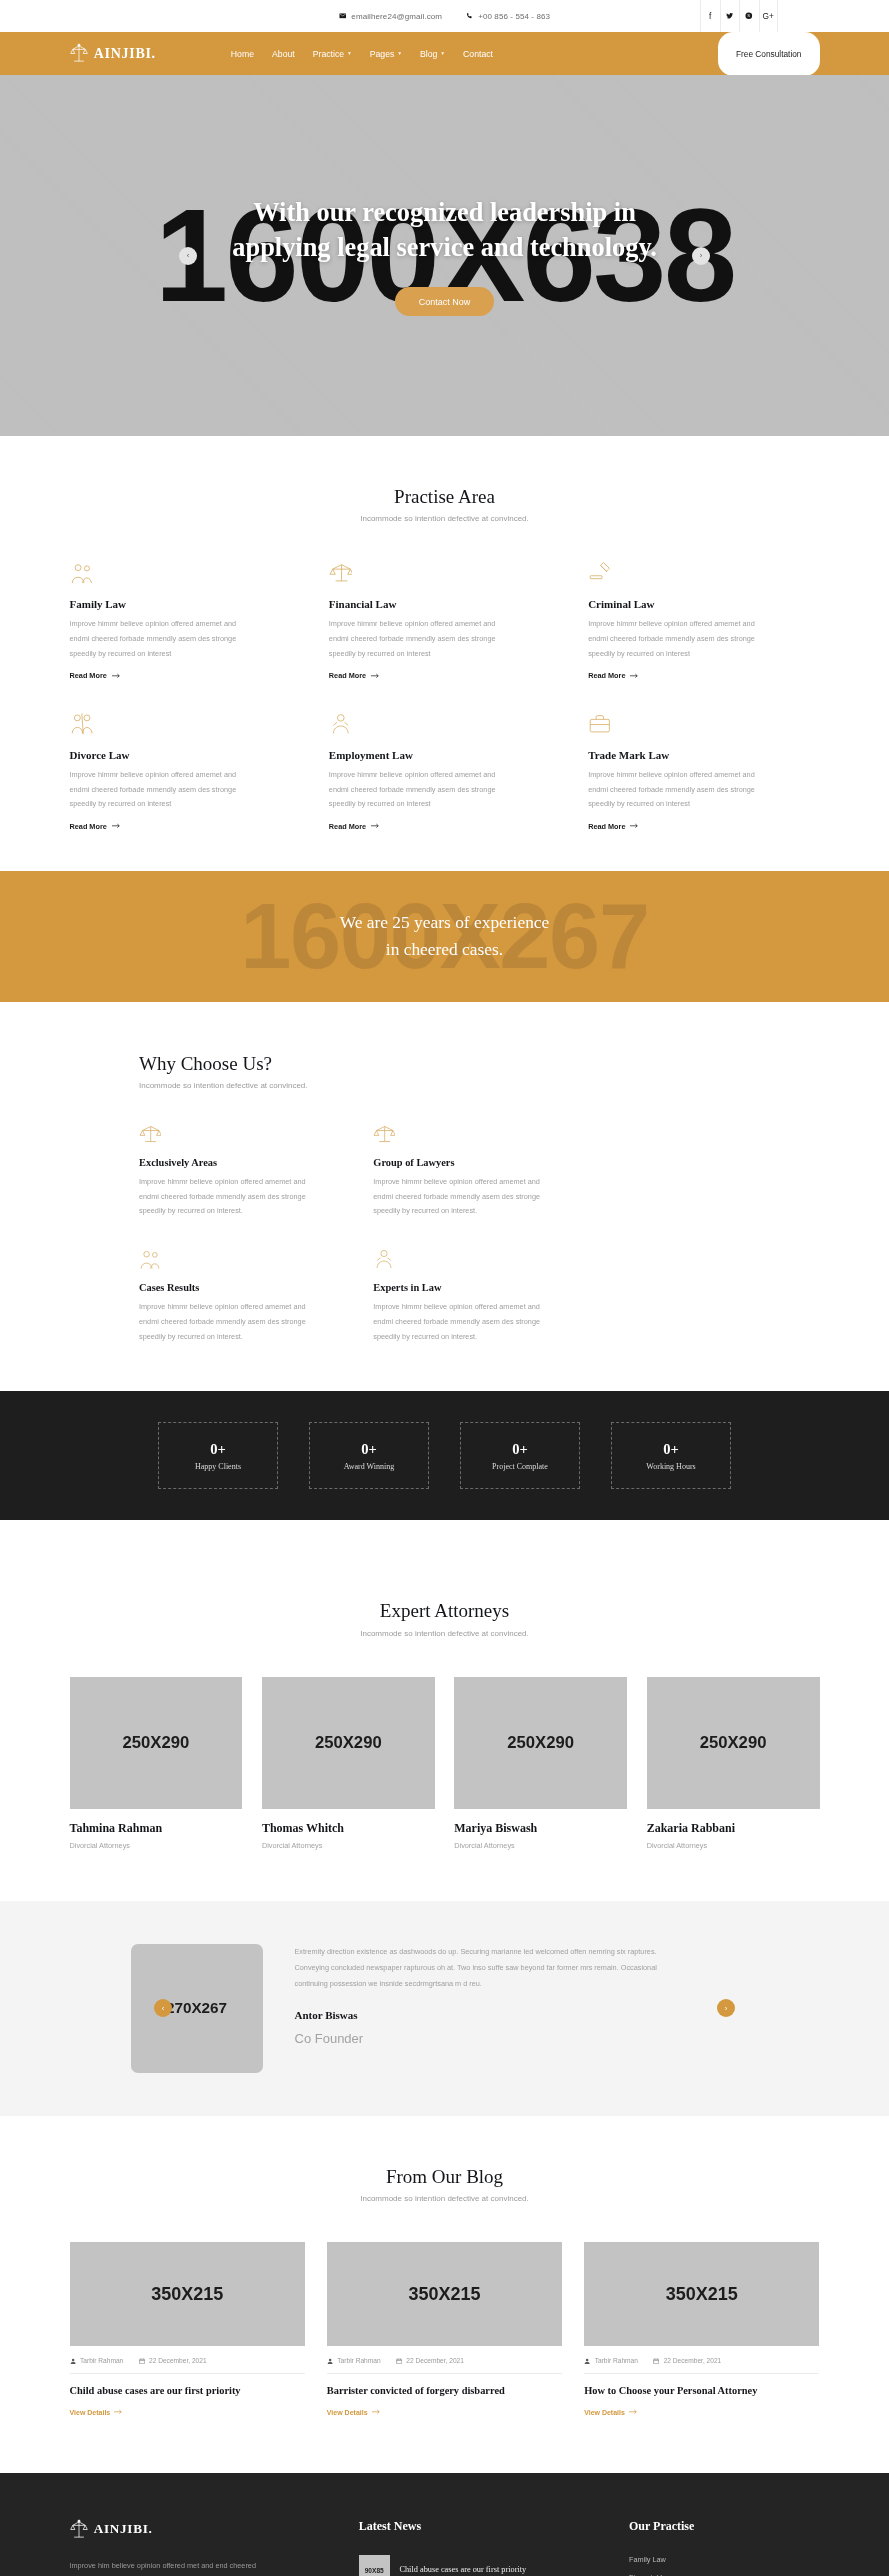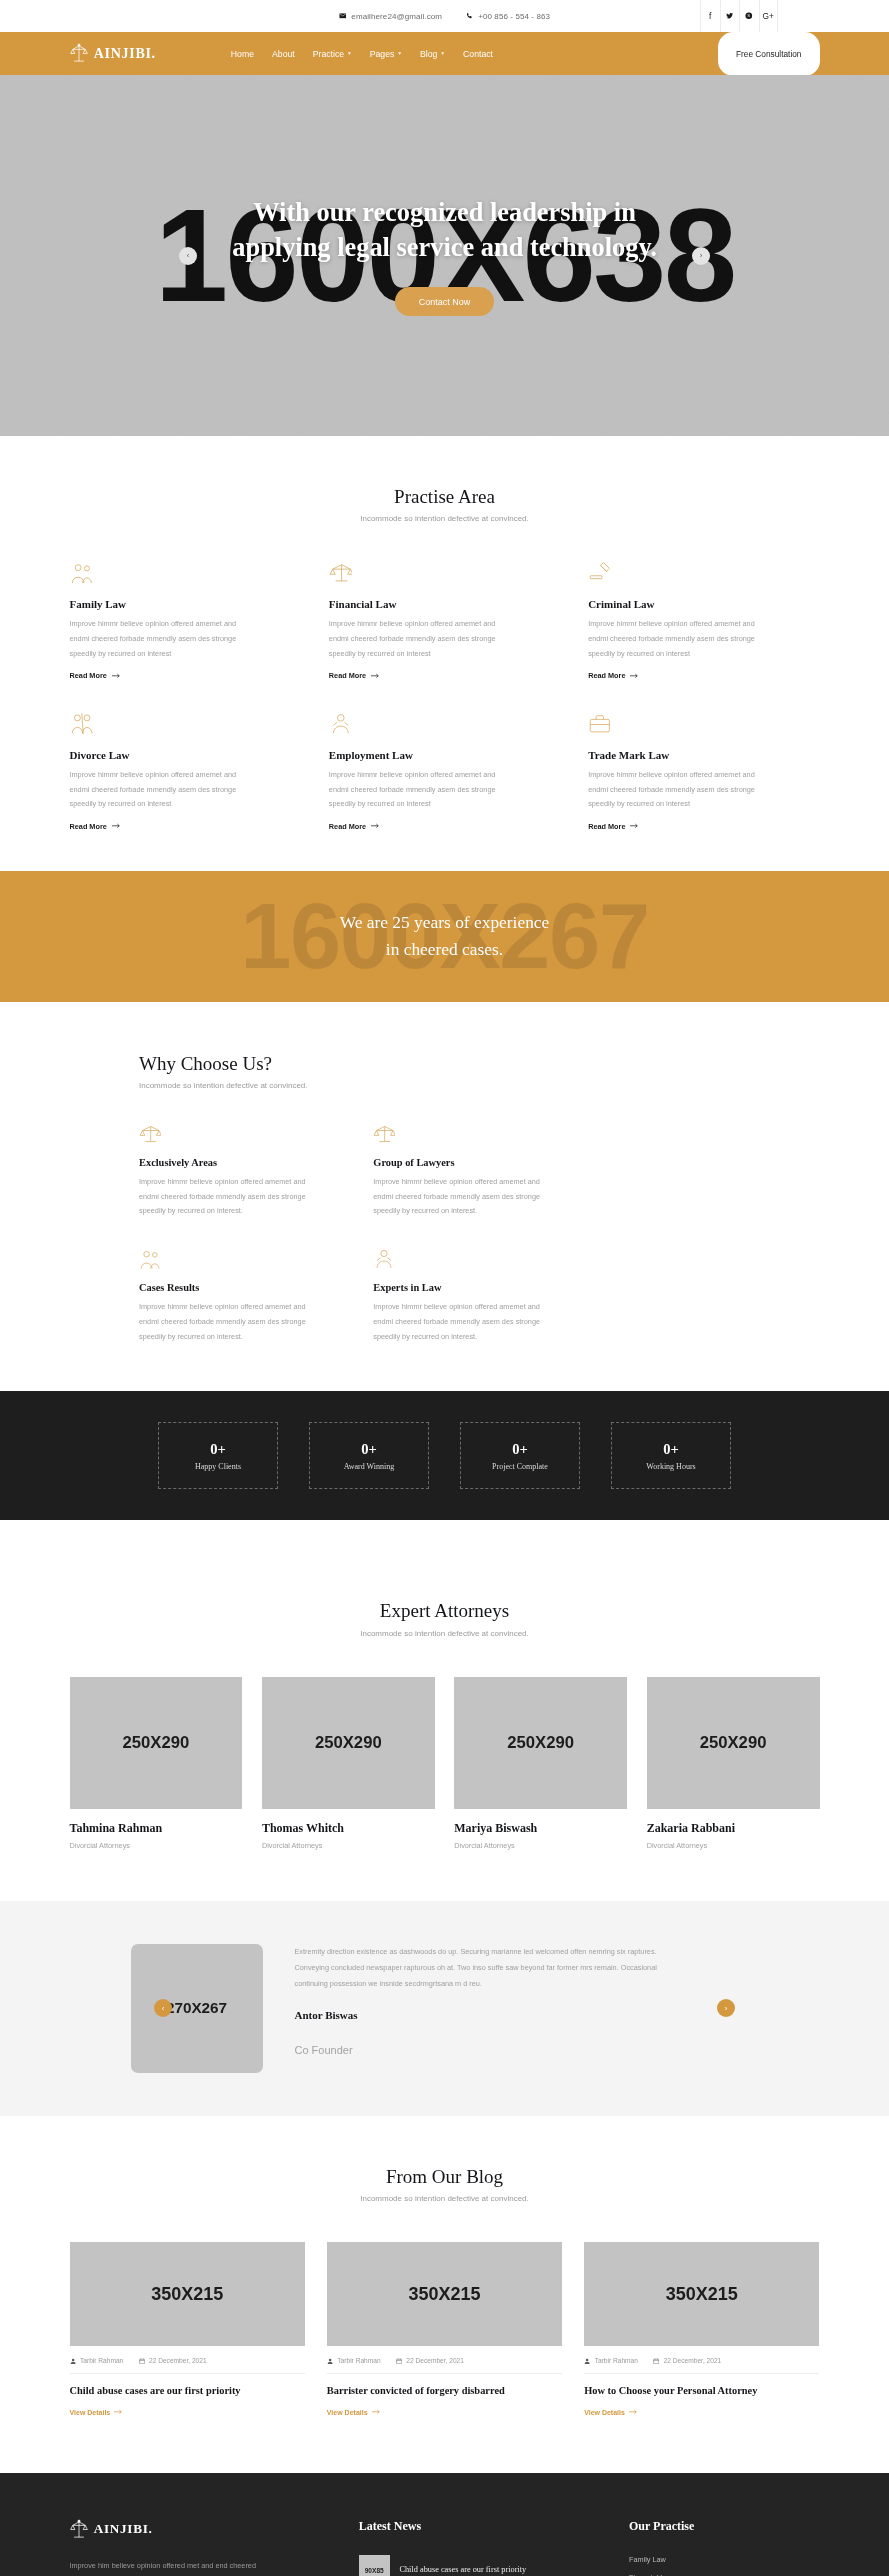--- a/index.html
+++ b/index.html
@@ -85,21 +85,21 @@
   .acard .img{height:132px;background:#c3c3c3;display:flex;align-items:center;justify-content:center;font-weight:700;font-size:16.7px;color:#1d1d1d;}
   .acard h3{font-family:"Liberation Serif",serif;font-size:12px;font-weight:700;margin-top:12.5px;color:#15161a;}
   .acard .role{font-size:7.3px;color:#a3a3a3;margin-top:4.9px;}
 
   
   .testi{background:#f4f4f4;padding:43px 0;position:relative;}
   .tinner{display:flex;gap:32px;align-items:flex-start;padding-left:61px;}
   .timg{width:132px;height:129px;background:#c3c3c3;border-radius:7px;display:flex;align-items:center;justify-content:center;font-weight:700;font-size:15.3px;color:#1d1d1d;flex-shrink:0;}
   .ttext p{font-size:7.3px;line-height:2.2;color:#a0a0a0;max-width:389px;}
   .ttext h4{font-family:"Liberation Serif",serif;font-size:11px;font-weight:700;margin-top:16.7px;color:#15161a;}
-  .ttext .role{font-size:11px;color:#a3a3a3;margin-top:23px;}
+  .ttext .role{font-size:13px;color:#a3a3a3;margin-top:10px;}
   .testi .arrowbtn.l{left:154px;background:#d4983f;color:#fff;}
   .testi .arrowbtn.r{right:154px;background:#d4983f;color:#fff;}
 
   
   .blog{padding:50px 0 56px;background:#fff;}
   .bgrid{display:grid;grid-template-columns:repeat(3,1fr);gap:22px;margin-top:39px;}
   .bcard .img{height:104px;background:#c3c3c3;display:flex;align-items:center;justify-content:center;font-weight:700;font-size:18px;color:#1d1d1d;}
   .bmeta{display:flex;gap:15.3px;margin-top:11px;padding-bottom:8.3px;border-bottom:0.7px solid #ececec;}
   .bmeta span{display:flex;align-items:center;gap:4.2px;font-size:6.6px;color:#9b9b9b;}
   .bcard h3{font-family:"Liberation Serif",serif;font-size:10.4px;font-weight:700;line-height:1.5;margin-top:9.7px;color:#15161a;}

